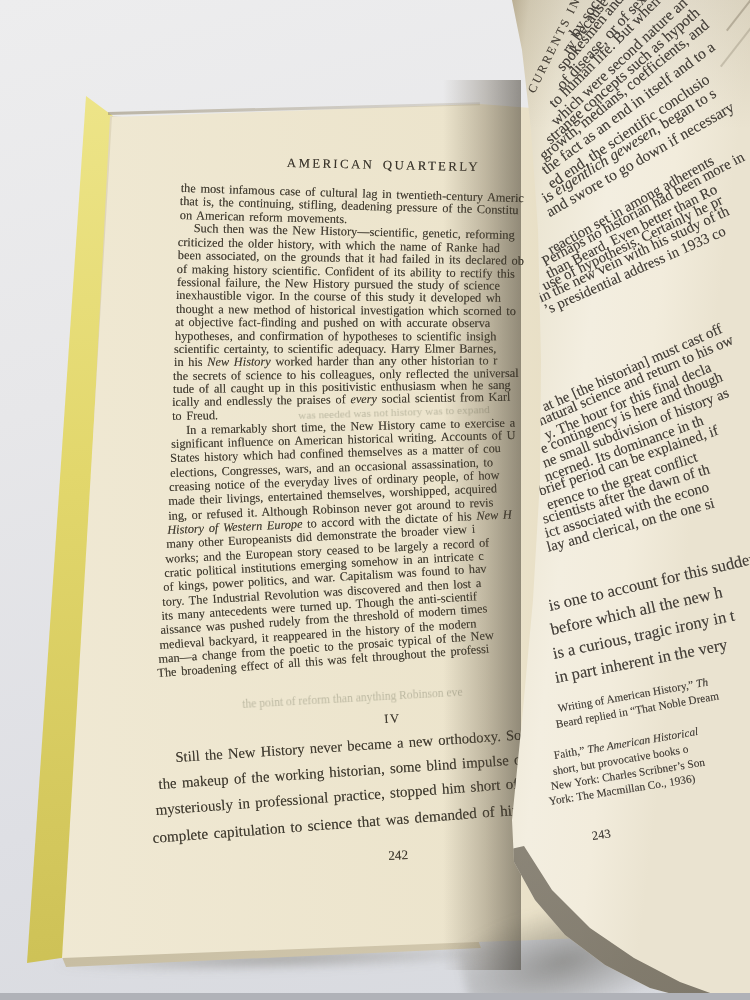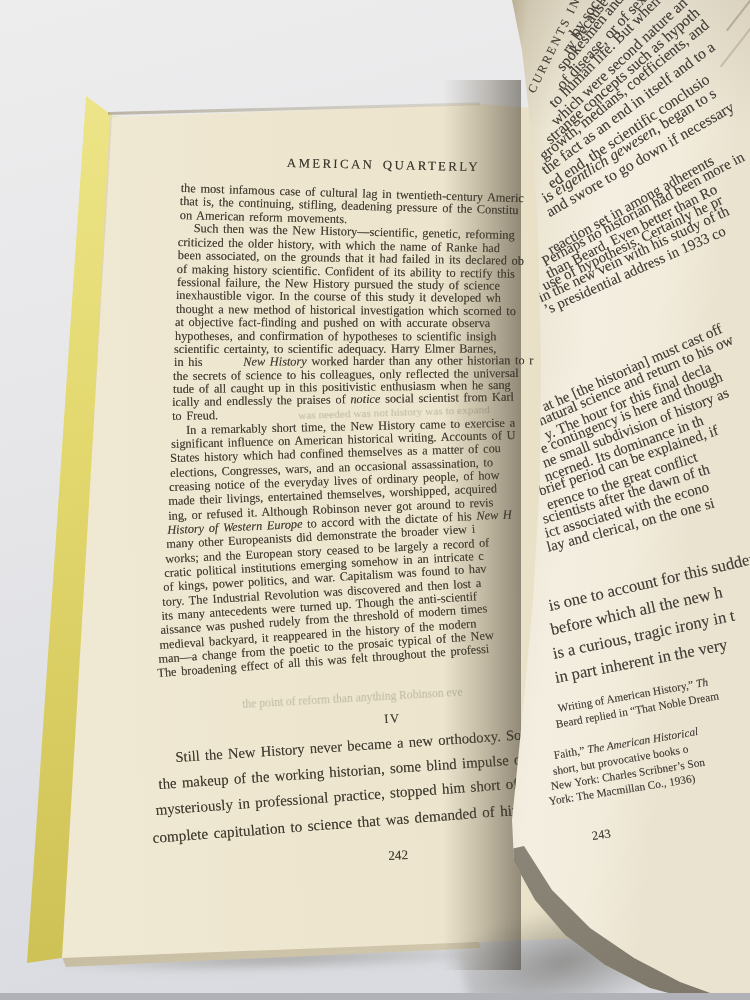--- a/index.html
+++ b/index.html
@@ -113,24 +113,24 @@
       <div class="ll" style="left: 194px; top: 222px; transform: rotate(1.25deg);"><span>Such then was the New History—scientific, genetic, reforming</span></div>
       <div class="ll" style="left: 178px; top: 236px; transform: rotate(1.1deg);"><span>criticized the older history, with which the name of Ranke had</span></div>
       <div class="ll" style="left: 178px; top: 249px; transform: rotate(0.95deg);"><span>been associated, on the grounds that it had failed in its declared ob</span></div>
       <div class="ll" style="left: 177px; top: 263px; transform: rotate(0.8deg);"><span>of making history scientific. Confident of its ability to rectify this</span></div>
       <div class="ll" style="left: 177px; top: 276px; transform: rotate(0.65deg);"><span>fessional failure, the New History pursued the study of science</span></div>
       <div class="ll" style="left: 176px; top: 289px; transform: rotate(0.5deg);"><span>inexhaustible vigor. In the course of this study it developed wh</span></div>
       <div class="ll" style="left: 176px; top: 303px; transform: rotate(0.35deg);"><span>thought a new method of historical investigation which scorned to</span></div>
       <div class="ll" style="left: 175px; top: 316px; transform: rotate(0.2deg);"><span>at objective fact-finding and pushed on with accurate observa</span></div>
       <div class="ll" style="left: 175px; top: 330px; transform: rotate(0.05deg);"><span>hypotheses, and confirmation of hypotheses to scientific insigh</span></div>
       <div class="ll" style="left: 174px; top: 343px; transform: rotate(-0.1deg);"><span>scientific certainty, to scientific adequacy. Harry Elmer Barnes,</span></div>
-      <div class="ll" style="left: 174px; top: 356px; transform: rotate(-0.3deg);"><span>in his </span><span style="font-style: italic; margin-left: 36px;">New History</span><span> worked harder than any other historian to r</span></div>
+      <div class="ll" style="left: 174px; top: 356px; transform: rotate(-0.3deg);"><span>in his </span><span style="font-style: italic;">New History</span><span> worked harder than any other historian to r</span></div>
       <div class="ll" style="left: 173px; top: 370px; transform: rotate(-0.5deg);"><span>the secrets of science to his colleagues, only reflected the universal</span></div>
       <div class="ll" style="left: 173px; top: 383px; transform: rotate(-0.7deg);"><span>tude of all caught up in this positivistic enthusiasm when he sang</span></div>
-      <div class="ll" style="left: 172px; top: 396px; transform: rotate(-0.9deg);"><span>ically and endlessly the praises of </span><span style="font-style: italic;">notice</span><span> social scientist from Karl</span></div>
+      <div class="ll" style="left: 172px; top: 396px; transform: rotate(-0.9deg);"><span>ically and endlessly the praises of </span><span style="font-style: italic;">every</span><span> social scientist from Karl</span></div>
       <div class="ll" style="left: 172px; top: 410px; transform: rotate(-1.1deg);"><span>to Freud.</span></div>
       <div class="ll" style="left: 186px; top: 424px; transform: rotate(-1.3deg);"><span>In a remarkably short time, the New History came to exercise a</span></div>
       <div class="ll" style="left: 171px; top: 438px; transform: rotate(-1.5deg);"><span>significant influence on American historical writing. Accounts of U</span></div>
       <div class="ll" style="left: 170px; top: 452px; transform: rotate(-1.7deg);"><span>States history which had confined themselves as a matter of cou</span></div>
       <div class="ll" style="left: 170px; top: 467px; transform: rotate(-1.9deg);"><span>elections, Congresses, wars, and an occasional assassination, to</span></div>
       <div class="ll" style="left: 169px; top: 481px; transform: rotate(-2.1deg);"><span>creasing notice of the everyday lives of ordinary people, of how</span></div>
       <div class="ll" style="left: 168px; top: 495px; transform: rotate(-2.2deg);"><span>made their livings, entertained themselves, worshipped, acquired</span></div>
       <div class="ll" style="left: 168px; top: 510px; transform: rotate(-2.4deg);"><span>ing, or refused it. Although Robinson never got around to revis</span></div>
       <div class="ll" style="left: 167px; top: 524px; transform: rotate(-2.6deg);"><span style="font-style: italic;">History of Western Europe</span><span> to accord with the dictate of his </span><span style="font-style: italic;">New H</span></div>
       <div class="ll" style="left: 166px; top: 538px; transform: rotate(-2.8deg);"><span>many other Europeanists did demonstrate the broader view i</span></div>

